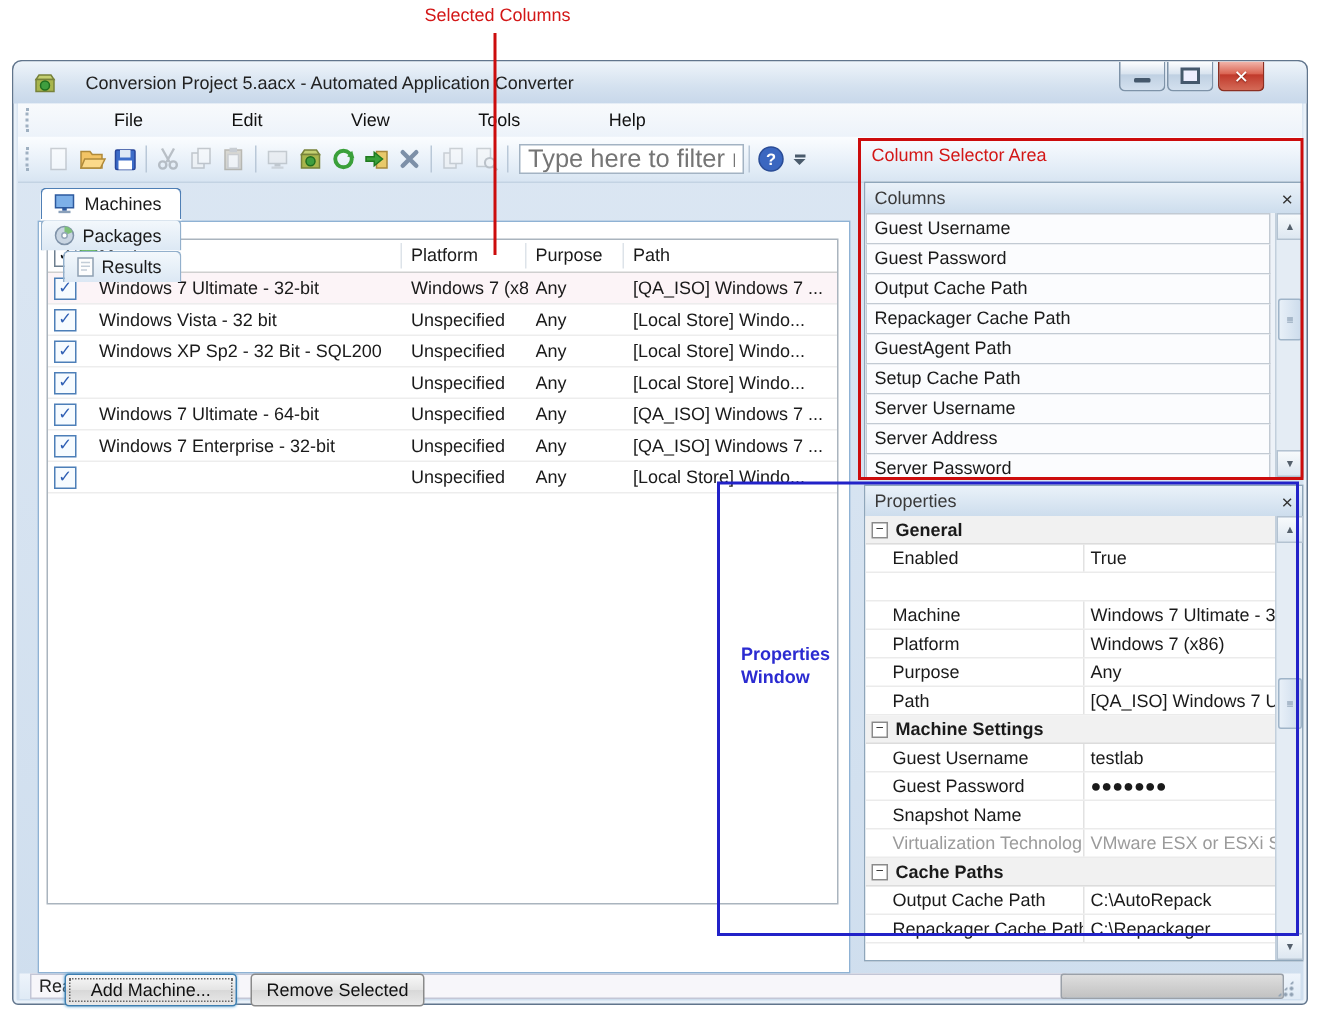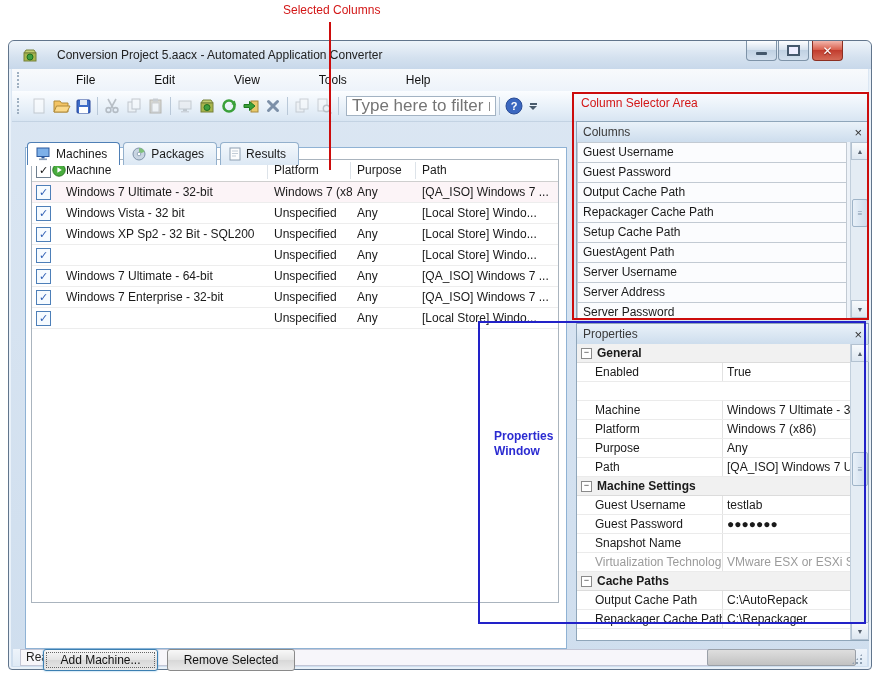--- a/index.html
+++ b/index.html
@@ -24,21 +24,21 @@
   #toolbar{left:3px;top:50px;width:856px;height:30px;background:linear-gradient(#fbfdff,#e3edf7 70%,#d8e5f2);
        border-bottom:1px solid #c3d3e3;display:flex;align-items:center;}
   .tico{width:22px;height:22px;display:flex;align-items:center;justify-content:center;}
   .tsep{width:1px;height:18px;background:#b9c8d8;margin:0 3px;}
   .dis{opacity:.5;filter:grayscale(60%);}
   #filter-input{width:138px;height:18px;border:1px solid #a3b3c3;padding:0 5px;color:#8a8a8a;font-size:17px;font-family:inherit;background:#fff;margin-left:4px;}
   #overflow{display:flex;flex-direction:column;align-items:center;margin-left:4px;}
   #overflow .bar{width:7px;height:2px;background:#4a5b6c;margin-bottom:1px;}
   #overflow .tri{width:0;height:0;border-left:4px solid transparent;border-right:4px solid transparent;border-top:4px solid #4a5b6c;}
   
-  #tabstrip{left:18px;top:84px;height:40px;display:flex;align-items:flex-end;z-index:3;}
+  #tabstrip{left:18px;top:84px;height:40px;display:flex;align-items:flex-end;z-index:3;flex-direction:column;}
   .tab{display:flex;align-items:center;gap:5px;padding:3px 12px 3px 8px;border:1px solid #93b0cc;border-bottom:none;
        border-radius:4px 4px 0 0;background:linear-gradient(#f3f8fc,#dce8f4);margin-right:3px;height:16px;}
   .tab.active{background:#fff;border-color:#4f7fb5;position:relative;z-index:4;box-shadow:0 1px 0 #fff;}
   
   #tabpage{left:16px;top:106px;width:540px;height:500px;background:#fff;border:1px solid #8fb2d4;z-index:2;}
   #grid{left:5px;top:11px;width:526px;height:442px;border:1px solid #aab4be;background:#fff;overflow:hidden;}
   .gr{position:relative;height:20px;border-bottom:1px solid #ededed;}
   #grid-header{height:21px;border-bottom:1px solid #cfcfcf;background:#fff;position:relative;}
   #grid-header .vsep{position:absolute;top:2px;width:1px;height:17px;background:#dde3e9;}
   .cell{position:absolute;top:3px;white-space:nowrap;overflow:hidden;}
@@ -47,21 +47,21 @@
   .c-m{left:34px;width:198px;}
   .c-p{left:242px;width:78px;}
   .c-u{left:325px;width:55px;}
   .c-a{left:390px;width:132px;}
   .gr.sel{background:#fcf4f7;}
   .cb{display:inline-block;width:13px;height:13px;background:#fff;border:1px solid #6e7f8f;text-align:center;line-height:12px;font-size:11px;color:#111;}
   .cb.blue{border-color:#4d7fb8;color:#2f5fb4;background:#f6fbff;}
   .pbtn{position:absolute;height:22px;border:1px solid #8a8a8a;border-radius:3px;background:linear-gradient(#f8f8f8,#e4e4e4 50%,#d8d8d8 51%,#e9e9e9);
         font-family:inherit;font-size:12px;color:#111;}
   #btn-add{left:17px;top:501px;width:115px;border-color:#3c7fb1;box-shadow:0 0 2px #7ab8e0;outline:1px dotted #666;outline-offset:-4px;}
-  #btn-remove{left:141px;top:501px;width:128px;text-align:center;}
+  #btn-remove{left:141px;top:501px;width:116px;text-align:center;}
   
   .panel{position:absolute;left:567px;width:291px;border:1px solid #8fa6ba;background:#fff;}
   .phead{height:20px;background:linear-gradient(#eaf2f9,#cddded);border-bottom:1px solid #a7bccf;
          display:flex;align-items:center;justify-content:space-between;padding:0 6px;color:#3a3a3a;}
   .pclose{font-size:13px;color:#333;line-height:1;}
   #columns-panel{top:80px;height:196px;}
   #columns-body{position:absolute;left:0;top:20px;right:0;bottom:0;background:#edf2f8;overflow:hidden;}
   .chip{height:19px;line-height:19px;background:#fbfcfe;border:1px solid #c2cad3;border-top:none;padding-left:5px;margin-right:21px;white-space:nowrap;overflow:hidden;}
   .chip:first-child{border-top:1px solid #c2cad3;}
   
@@ -339,22 +339,22 @@
   <div class="panel" id="columns-panel">
     <div class="phead">
       <span>Columns</span>
       <span class="pclose">×</span>
     </div>
     <div id="columns-body">
       <div class="chip">Guest Username</div>
       <div class="chip">Guest Password</div>
       <div class="chip">Output Cache Path</div>
       <div class="chip">Repackager Cache Path</div>
+      <div class="chip">GuestAgent Path</div>
       <div class="chip">Setup Cache Path</div>
-      <div class="chip">GuestAgent Path</div>
       <div class="chip">Server Username</div>
       <div class="chip">Server Address</div>
       <div class="chip">Server Password</div>
     </div>
     <div class="sbar">
       <span class="sbtn" style="top:0">▲</span>
       <span class="sthumb" style="top:57px;height:26px">≡</span>
       <span class="sbtn" style="bottom:0">▼</span>
     </div>
   </div>

